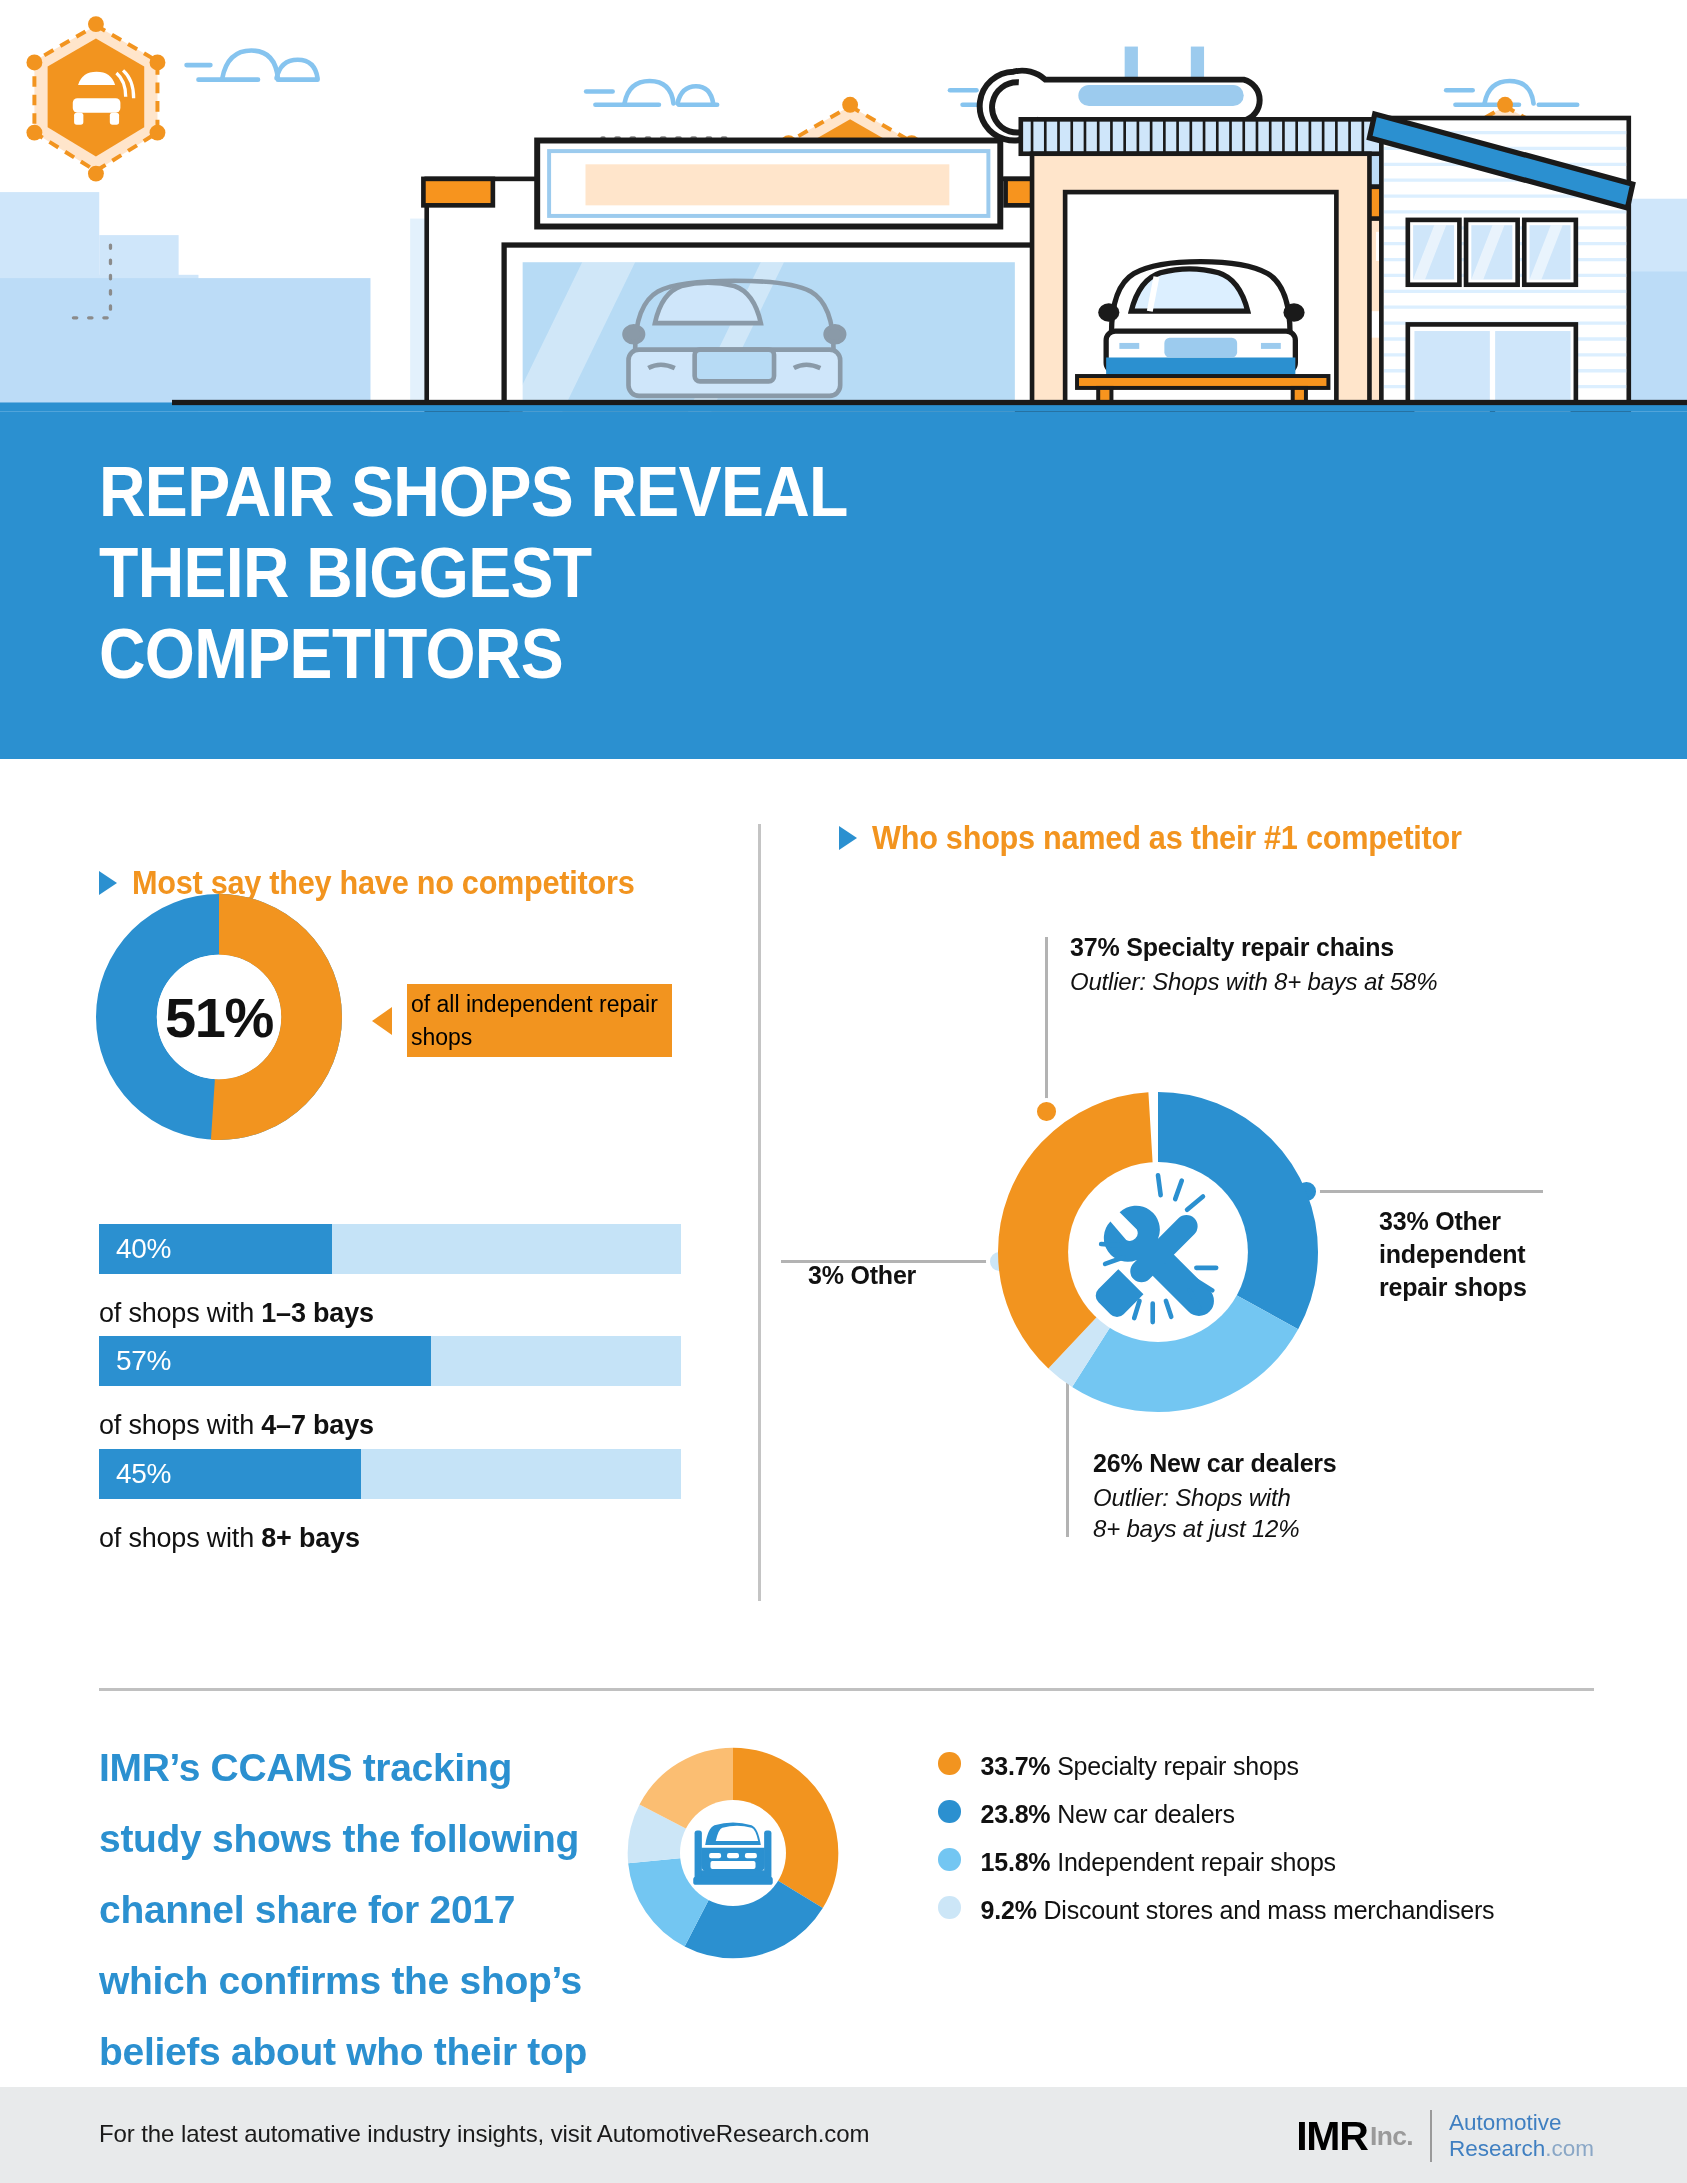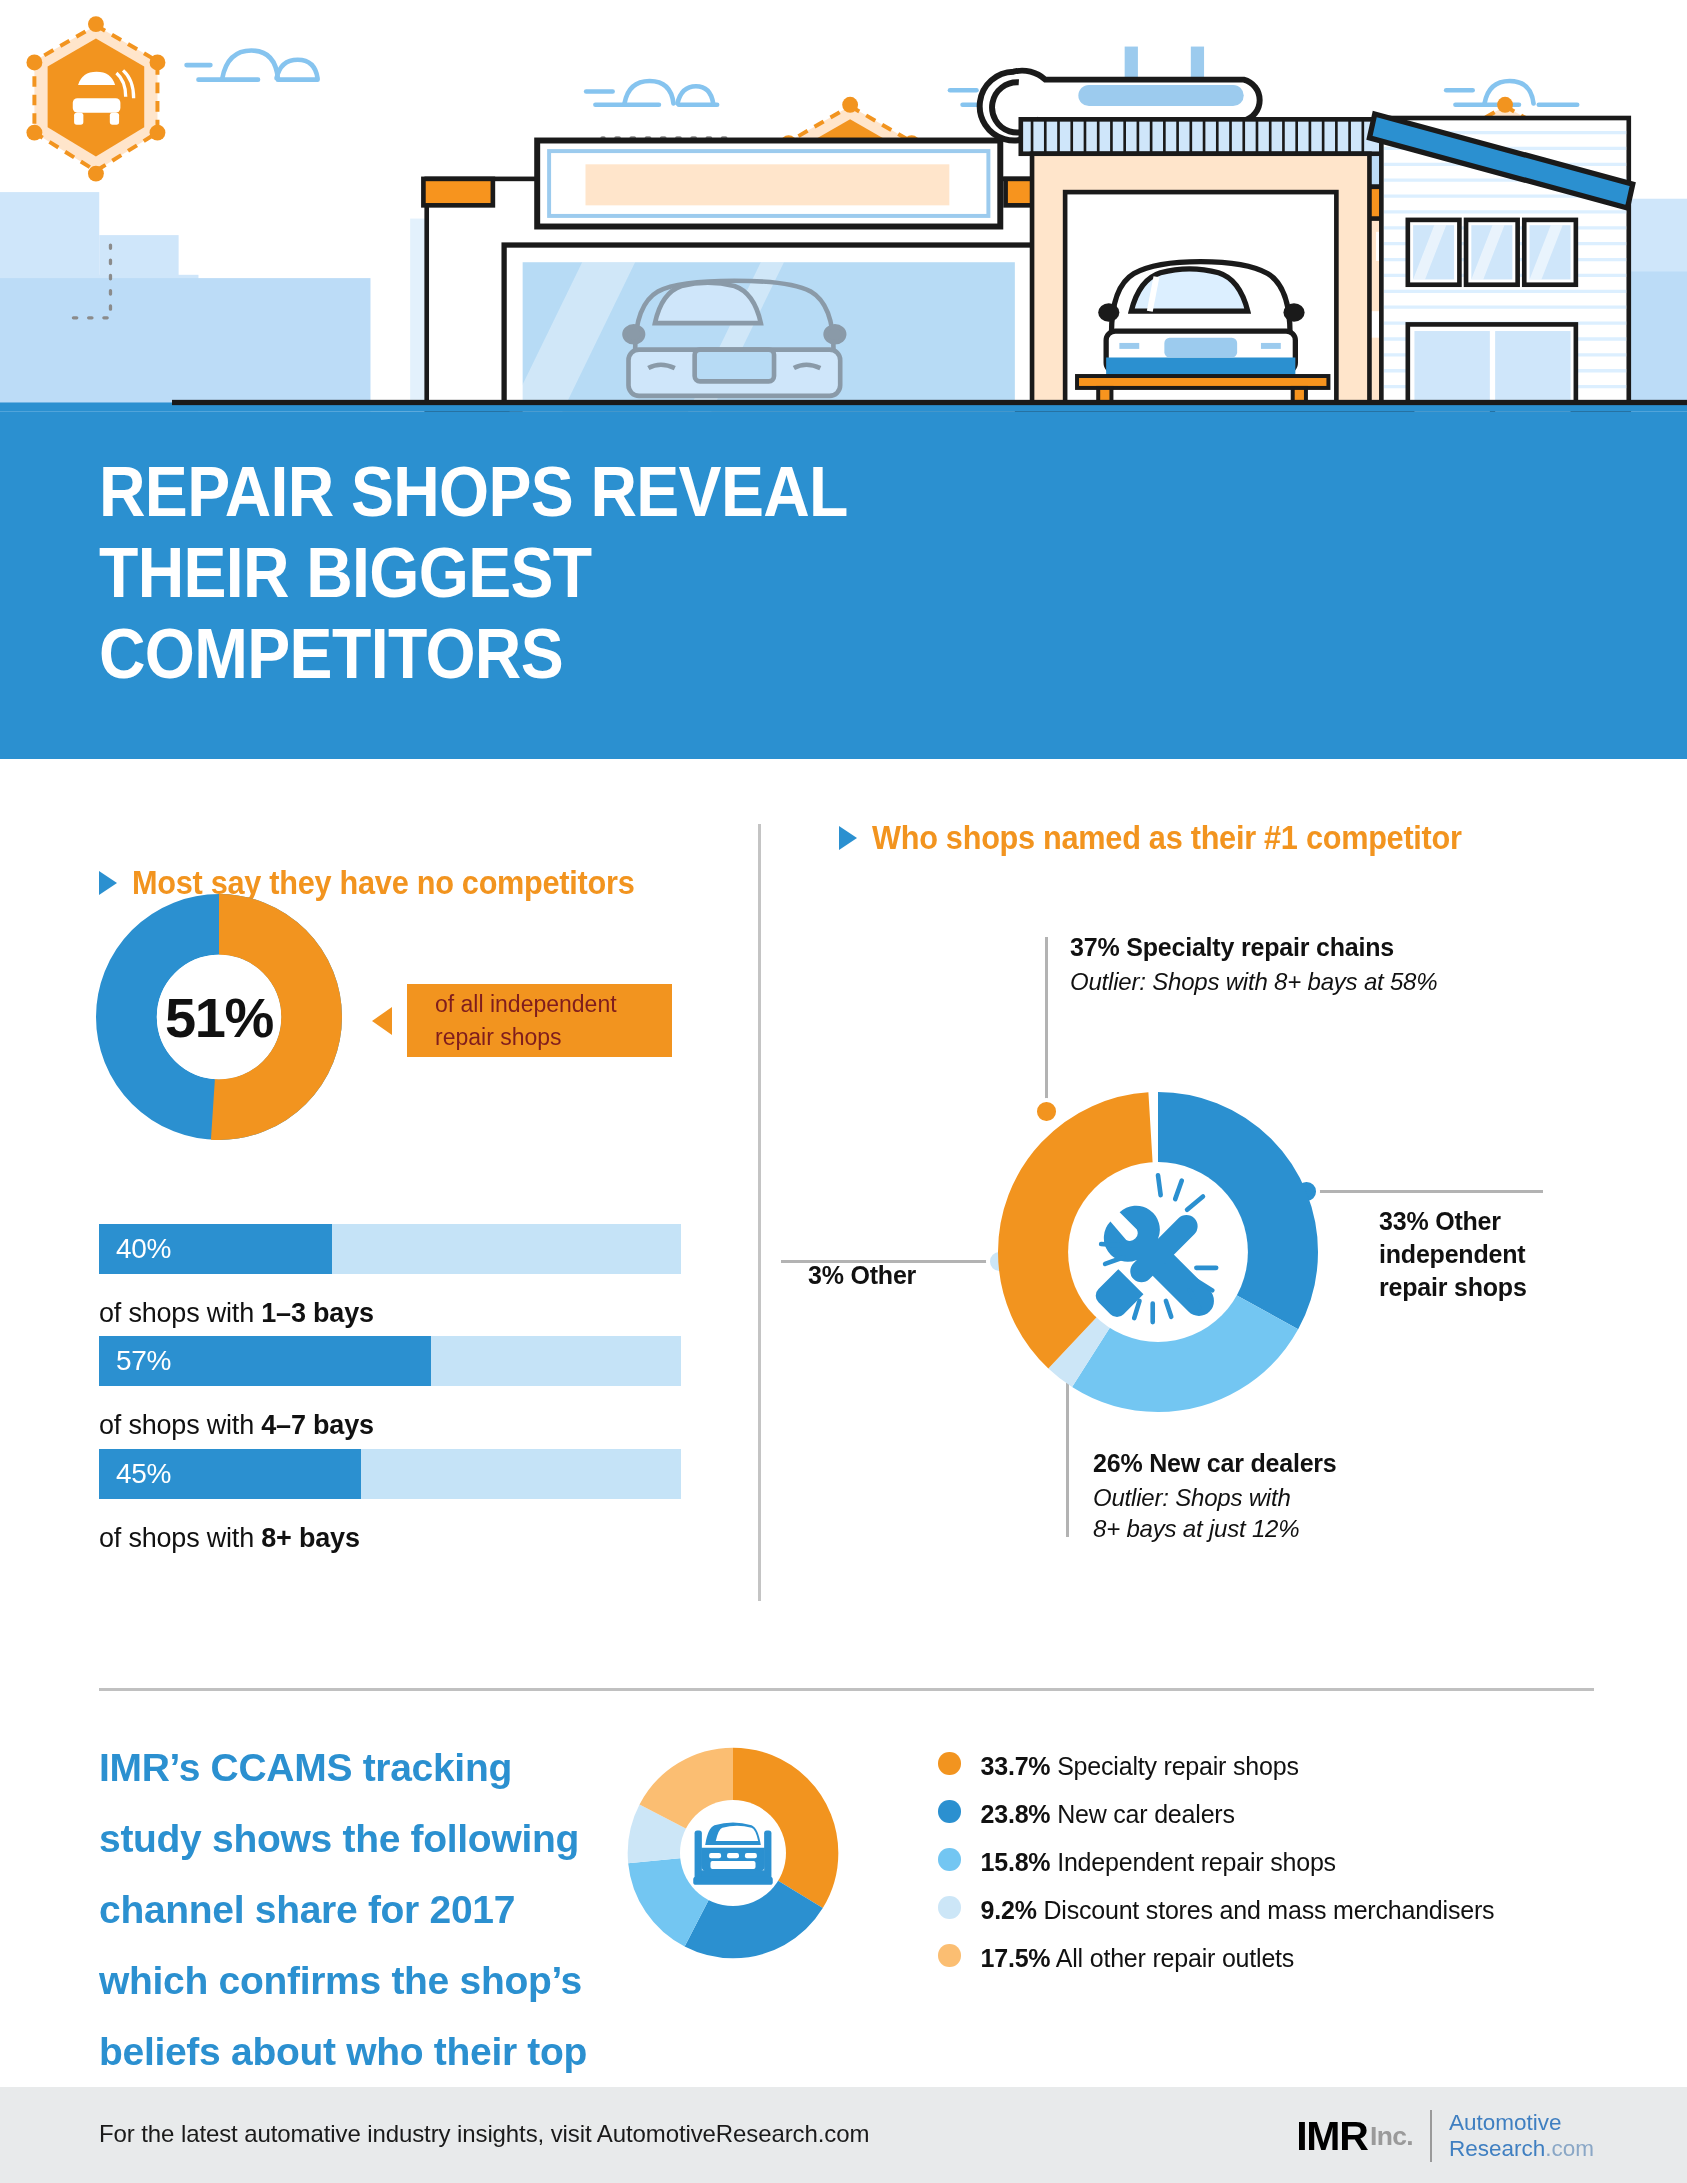--- a/index.html
+++ b/index.html
@@ -56,23 +56,23 @@
 
   
   #donut51 { position: absolute; left: 96px; top: 894px; width: 246px; height: 246px; }
   #donut51 .center-lbl {
     position: absolute; left: 0; top: 0; width: 246px; height: 246px;
     display: flex; align-items: center; justify-content: center;
     font-size: 56px; font-weight: 800; color: #111; letter-spacing: -1.3px;
   }
   #callout51 {
     position: absolute; left: 407px; top: 984px; width: 265px; height: 73px;
-    background: #f2941f; color: #7f1d1d;
+    background: #f2941f; color: #000000;
     display: flex; flex-direction: column; justify-content: center;
-    padding-left: 28px; font-size: 23px; line-height: 1.42;
+    padding-left: 4px; font-size: 23px; line-height: 1.42;
   }
   #callout-arrow {
     position: absolute; left: 372px; top: 1007px;
     width: 0; height: 0;
     border-right: 20px solid #f2941f;
     border-top: 14.6px solid transparent;
     border-bottom: 14.6px solid transparent;
   }
 
   
@@ -552,24 +552,20 @@
     <span class="legend-txt"><b>23.8%</b><span> New car dealers</span></span>
   </div>
   <div class="legend-row">
     <span class="legend-dot" style="background: rgb(115, 198, 242);"></span>
     <span class="legend-txt"><b>15.8%</b><span> Independent repair shops</span></span>
   </div>
   <div class="legend-row">
     <span class="legend-dot" style="background: rgb(204, 230, 247);"></span>
     <span class="legend-txt"><b>9.2%</b><span> Discount stores and mass merchandisers</span></span>
   </div>
-  <div class="legend-row">
-    <span class="legend-dot" style="background: rgb(251, 190, 114);"></span>
-    <span class="legend-txt"><b>17.5%</b><span> All other repair outlets</span></span>
-  </div>
 </div>
 
 <div id="footer">
   <div id="footer-text">For the latest automative industry insights, visit AutomotiveResearch.com</div>
   <div id="logo">
     <span class="imr">IMR</span>
     <span class="inc">Inc.</span>
     <span class="sep"></span>
     <span class="ar">
       <span class="b">Automotive</span><br>

